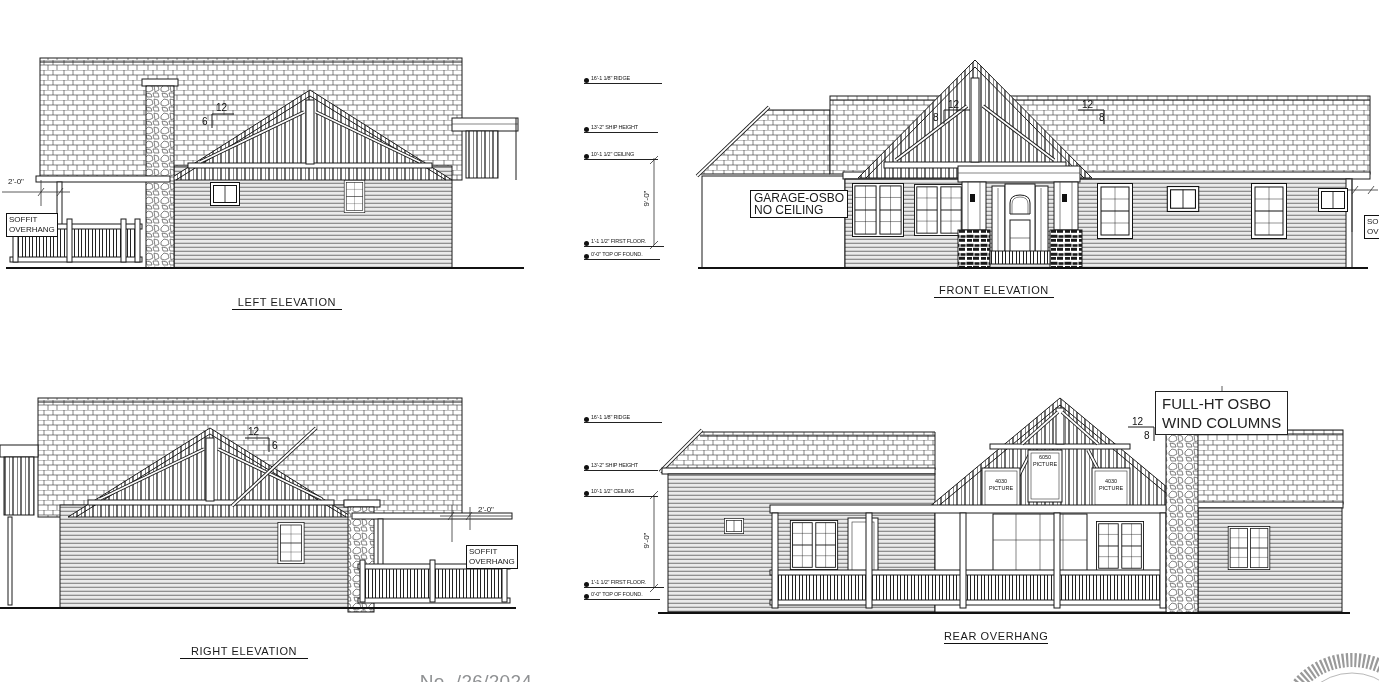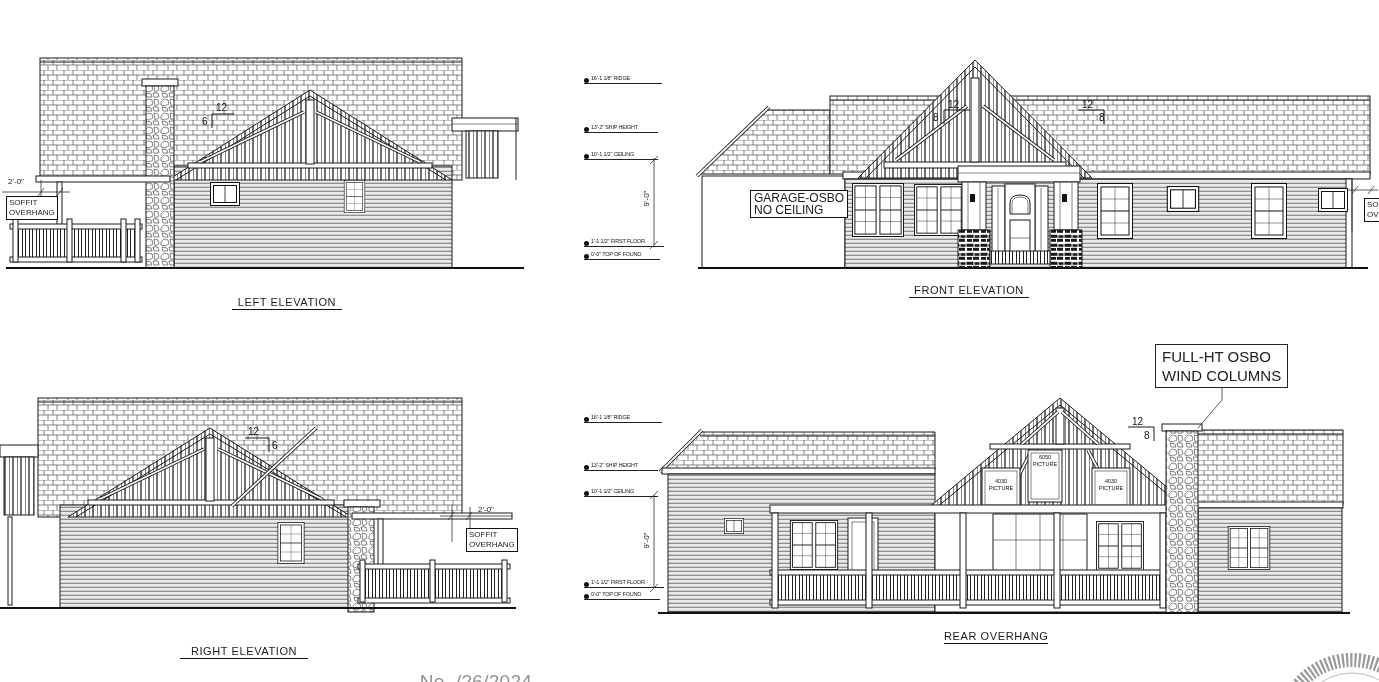--- a/index.html
+++ b/index.html
@@ -5,23 +5,23 @@
   html,body{margin:0;padding:0;background:#fff;}
   #sheet{position:relative;width:1379px;height:682px;background:#fff;overflow:hidden;
          font-family:"Liberation Sans",sans-serif;color:#1a1a1a;}
   #lineart{position:absolute;left:0;top:0;}
   .lbl{position:absolute;white-space:nowrap;color:#1a1a1a;}
   .title{font-size:11px;letter-spacing:0.6px;text-align:center;border-bottom:1px solid #111;
          padding-bottom:1px;}
   .note-box{position:absolute;border:1px solid #111;background:#fff;font-size:12px;
             line-height:12px;padding:1px 3px;}
   .big-note{position:absolute;border:1px solid #222;background:#fff;font-size:15px;
-            line-height:19px;padding:2px 6px;color:#222;}
+            line-height:19px;padding:2px 6px;color:#222;margin-top:47px;}
   .soffit-box{position:absolute;border:1px solid #111;background:#fff;font-size:8px;
-              line-height:10px;padding:1px 2px;}
+              line-height:10px;padding:1px 2px;margin-top:17px;}
   .dimtxt{font-size:8px;}
   .pn{position:absolute;font-size:10px;color:#111;}
   .co{position:absolute;display:flex;align-items:flex-end;gap:2px;border-bottom:1px solid #222;
       font-size:5.5px;line-height:1;padding-bottom:1.5px;letter-spacing:-0.2px;}
   .co .dot{width:5px;height:5px;border-radius:50%;background:#111;flex:0 0 auto;margin-bottom:-1px;}
   .vdim{position:absolute;width:40px;text-align:center;transform:rotate(-90deg);
         transform-origin:center;font-size:8px;}
   .winlbl{position:absolute;text-align:center;font-size:5.5px;line-height:6.5px;color:#111;}
   .footer-line{position:absolute;width:300px;text-align:center;font-size:19px;
                color:#8f9193;letter-spacing:0.3px;}
@@ -287,21 +287,21 @@
   <div>NO CEILING</div>
 </div>
 <div class="pn" style="left:948px;top:99px">12</div>
 <div class="pn" style="left:933px;top:112px">8</div>
 <div class="pn" style="left:1082px;top:99px">12</div>
 <div class="pn" style="left:1099px;top:112px">8</div>
 <div class="soffit-box" style="left:1364px;top:198px;width:40px">
   <div>SOFFIT</div>
   <div>OVERHANG</div>
 </div>
-<div class="lbl title" style="left:909px;top:284px;width:120px">FRONT ELEVATION</div>
+<div class="lbl title" style="left:934px;top:284px;width:120px">FRONT ELEVATION</div>
 
 <div class="co" style="left:584px;top:76px;width:78px">
   <span class="dot"></span>
   <span>16'-1 1/8" RIDGE</span>
 </div>
 <div class="co" style="left:584px;top:125px;width:74px">
   <span class="dot"></span>
   <span>13'-2" SHIP HEIGHT</span>
 </div>
 <div class="co" style="left:584px;top:152px;width:74px">

